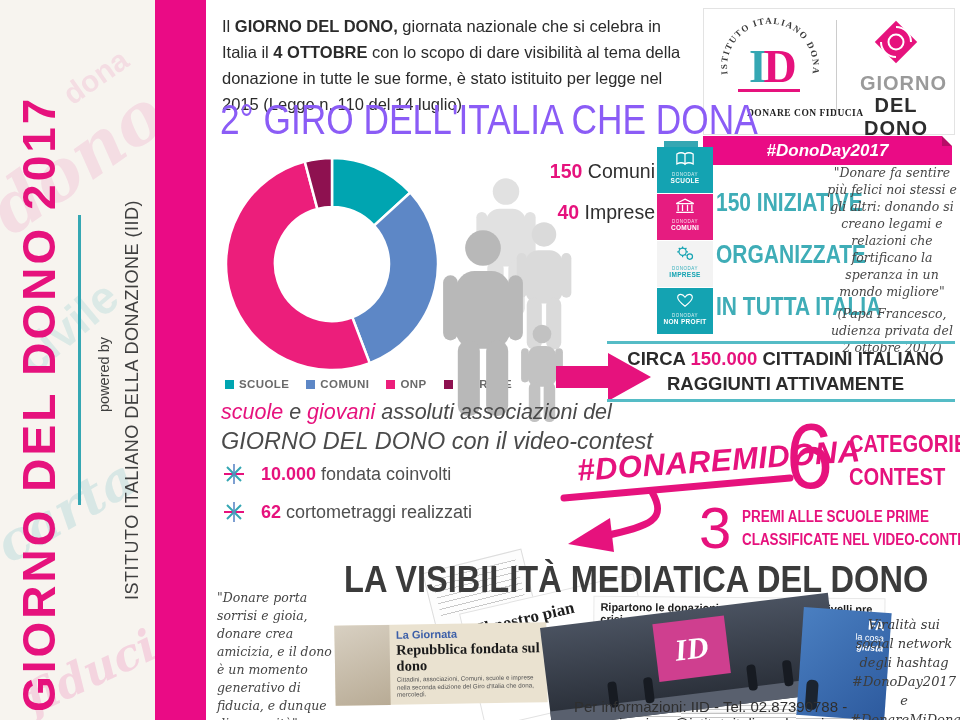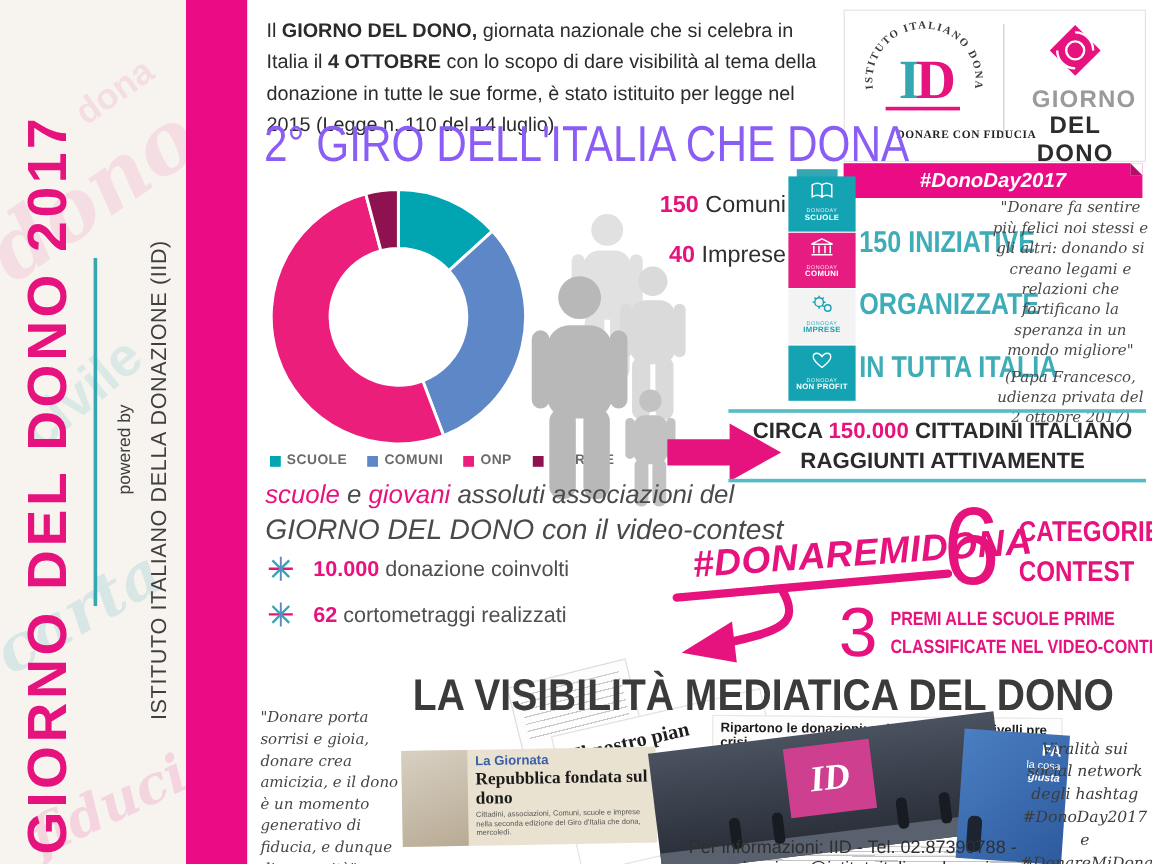--- a/index.html
+++ b/index.html
@@ -261,21 +261,21 @@
     <div class="l2">GIORNO DEL DONO con il video-contest</div>
   </div>
 
   <div class="abs bullets">
     <div class="bullet">
       <svg width="26" height="26" viewBox="0 0 26 26">
           <path d="M3,13 H23" stroke="#e6127d" stroke-width="2"></path>
           <path d="M6,6 L20,20 M20,6 L6,20" stroke="#35a7b3" stroke-width="2"></path>
           <path d="M13,3 V23" stroke="#5d87c6" stroke-width="1.6"></path>
         </svg>
-      <span><span class="num">10.000</span><span> donazione coinvolti</span></span>
+      <span><span class="num">10.000</span><span> fondata coinvolti</span></span>
     </div>
     <div class="bullet">
       <svg width="26" height="26" viewBox="0 0 26 26">
           <path d="M3,13 H23" stroke="#e6127d" stroke-width="2"></path>
           <path d="M6,6 L20,20 M20,6 L6,20" stroke="#35a7b3" stroke-width="2"></path>
           <path d="M13,3 V23" stroke="#5d87c6" stroke-width="1.6"></path>
         </svg>
       <span><span class="num">62</span><span> cortometraggi realizzati</span></span>
     </div>
   </div>

